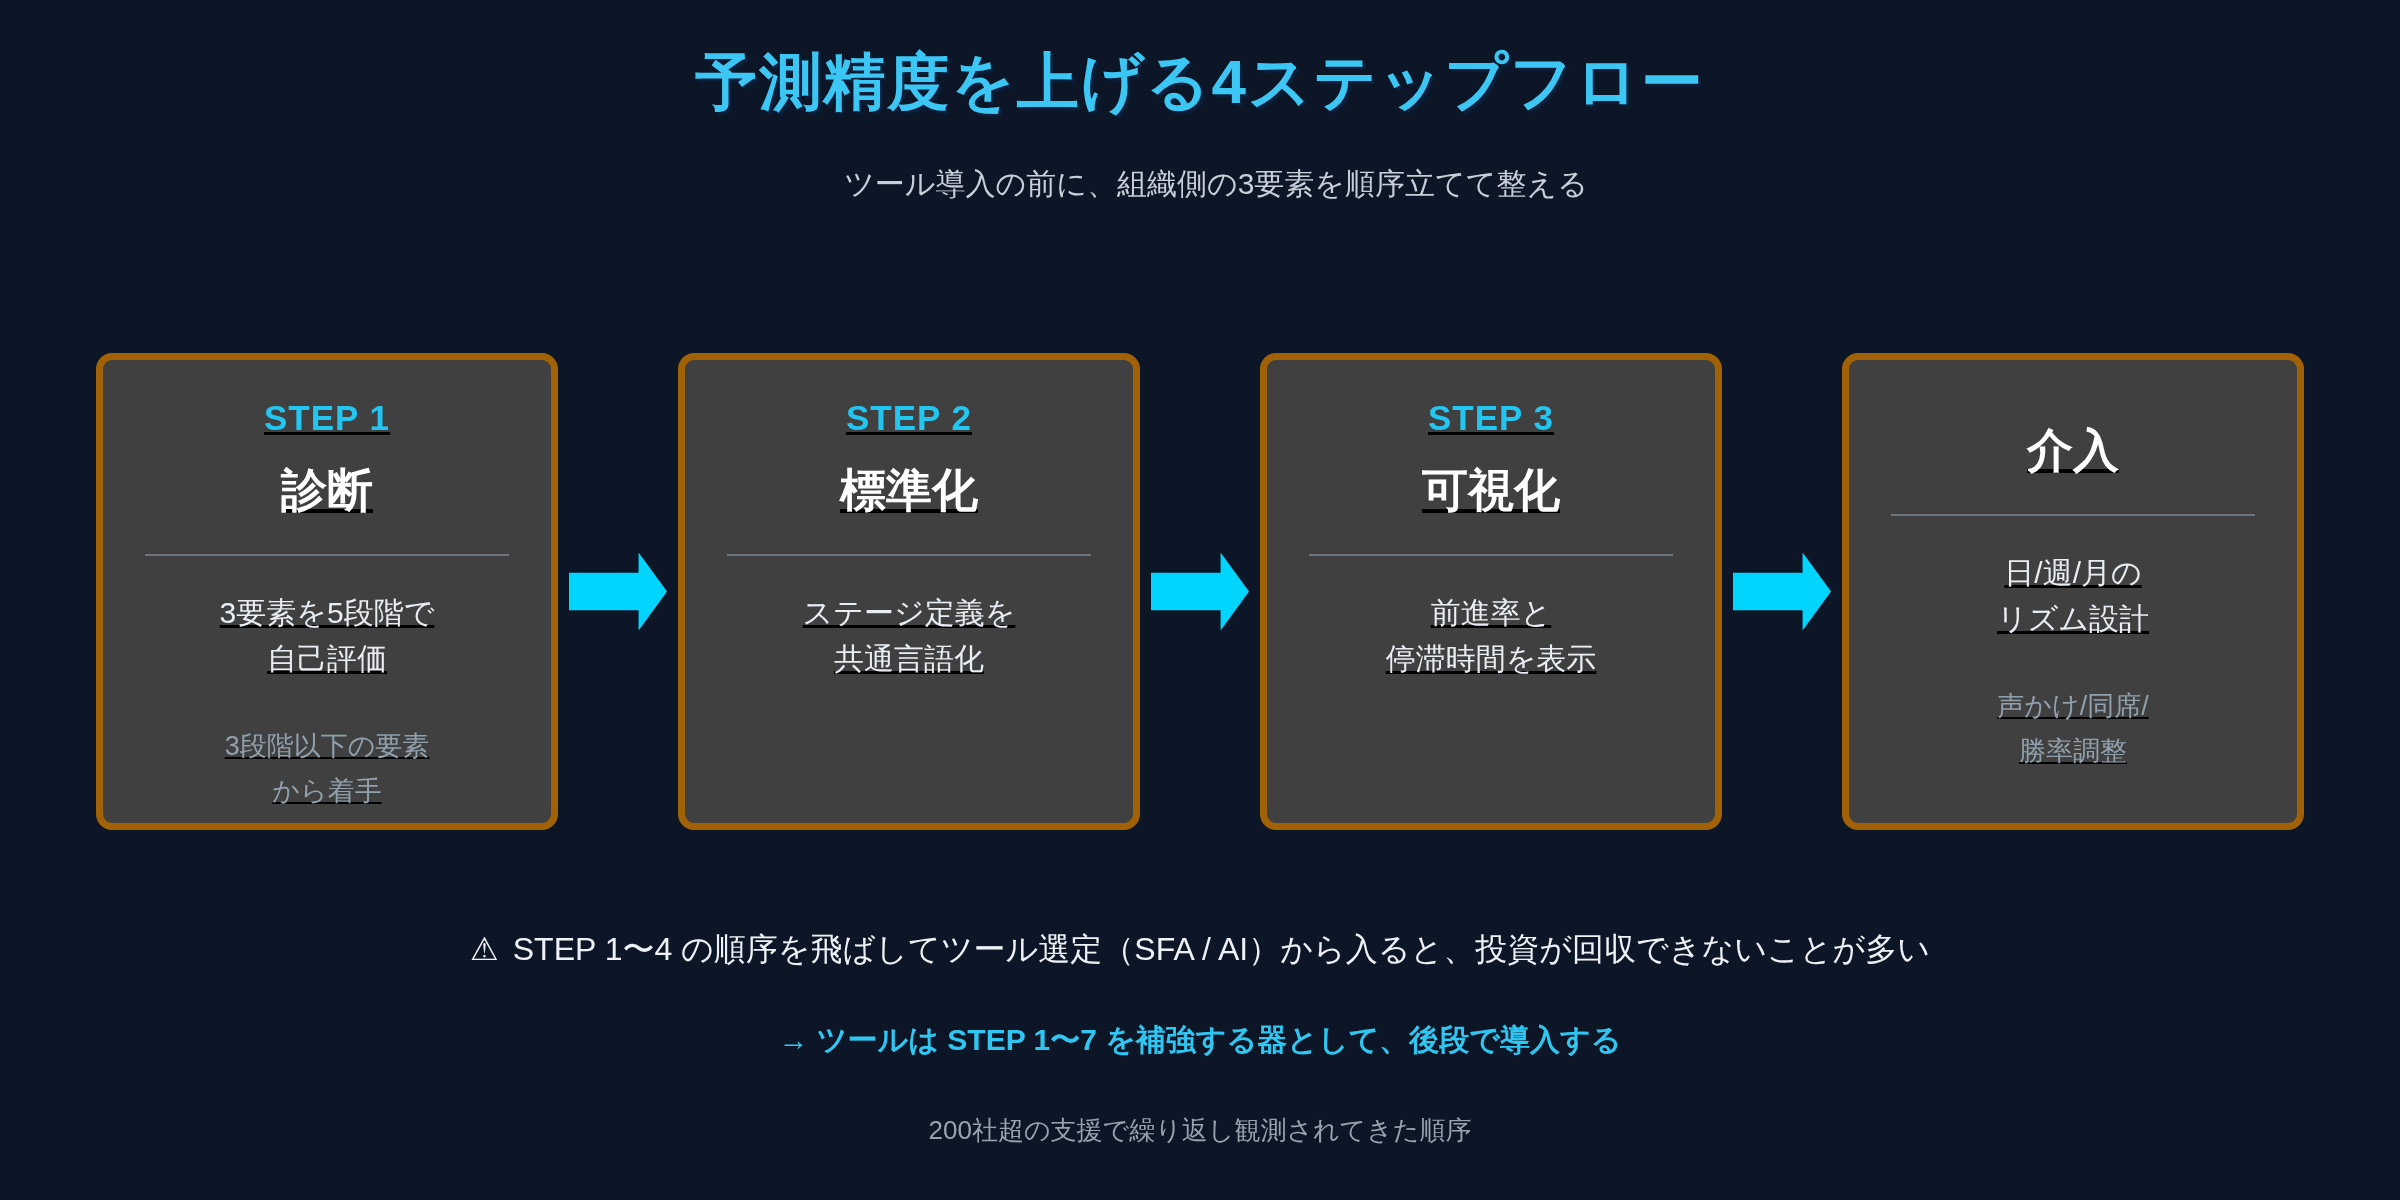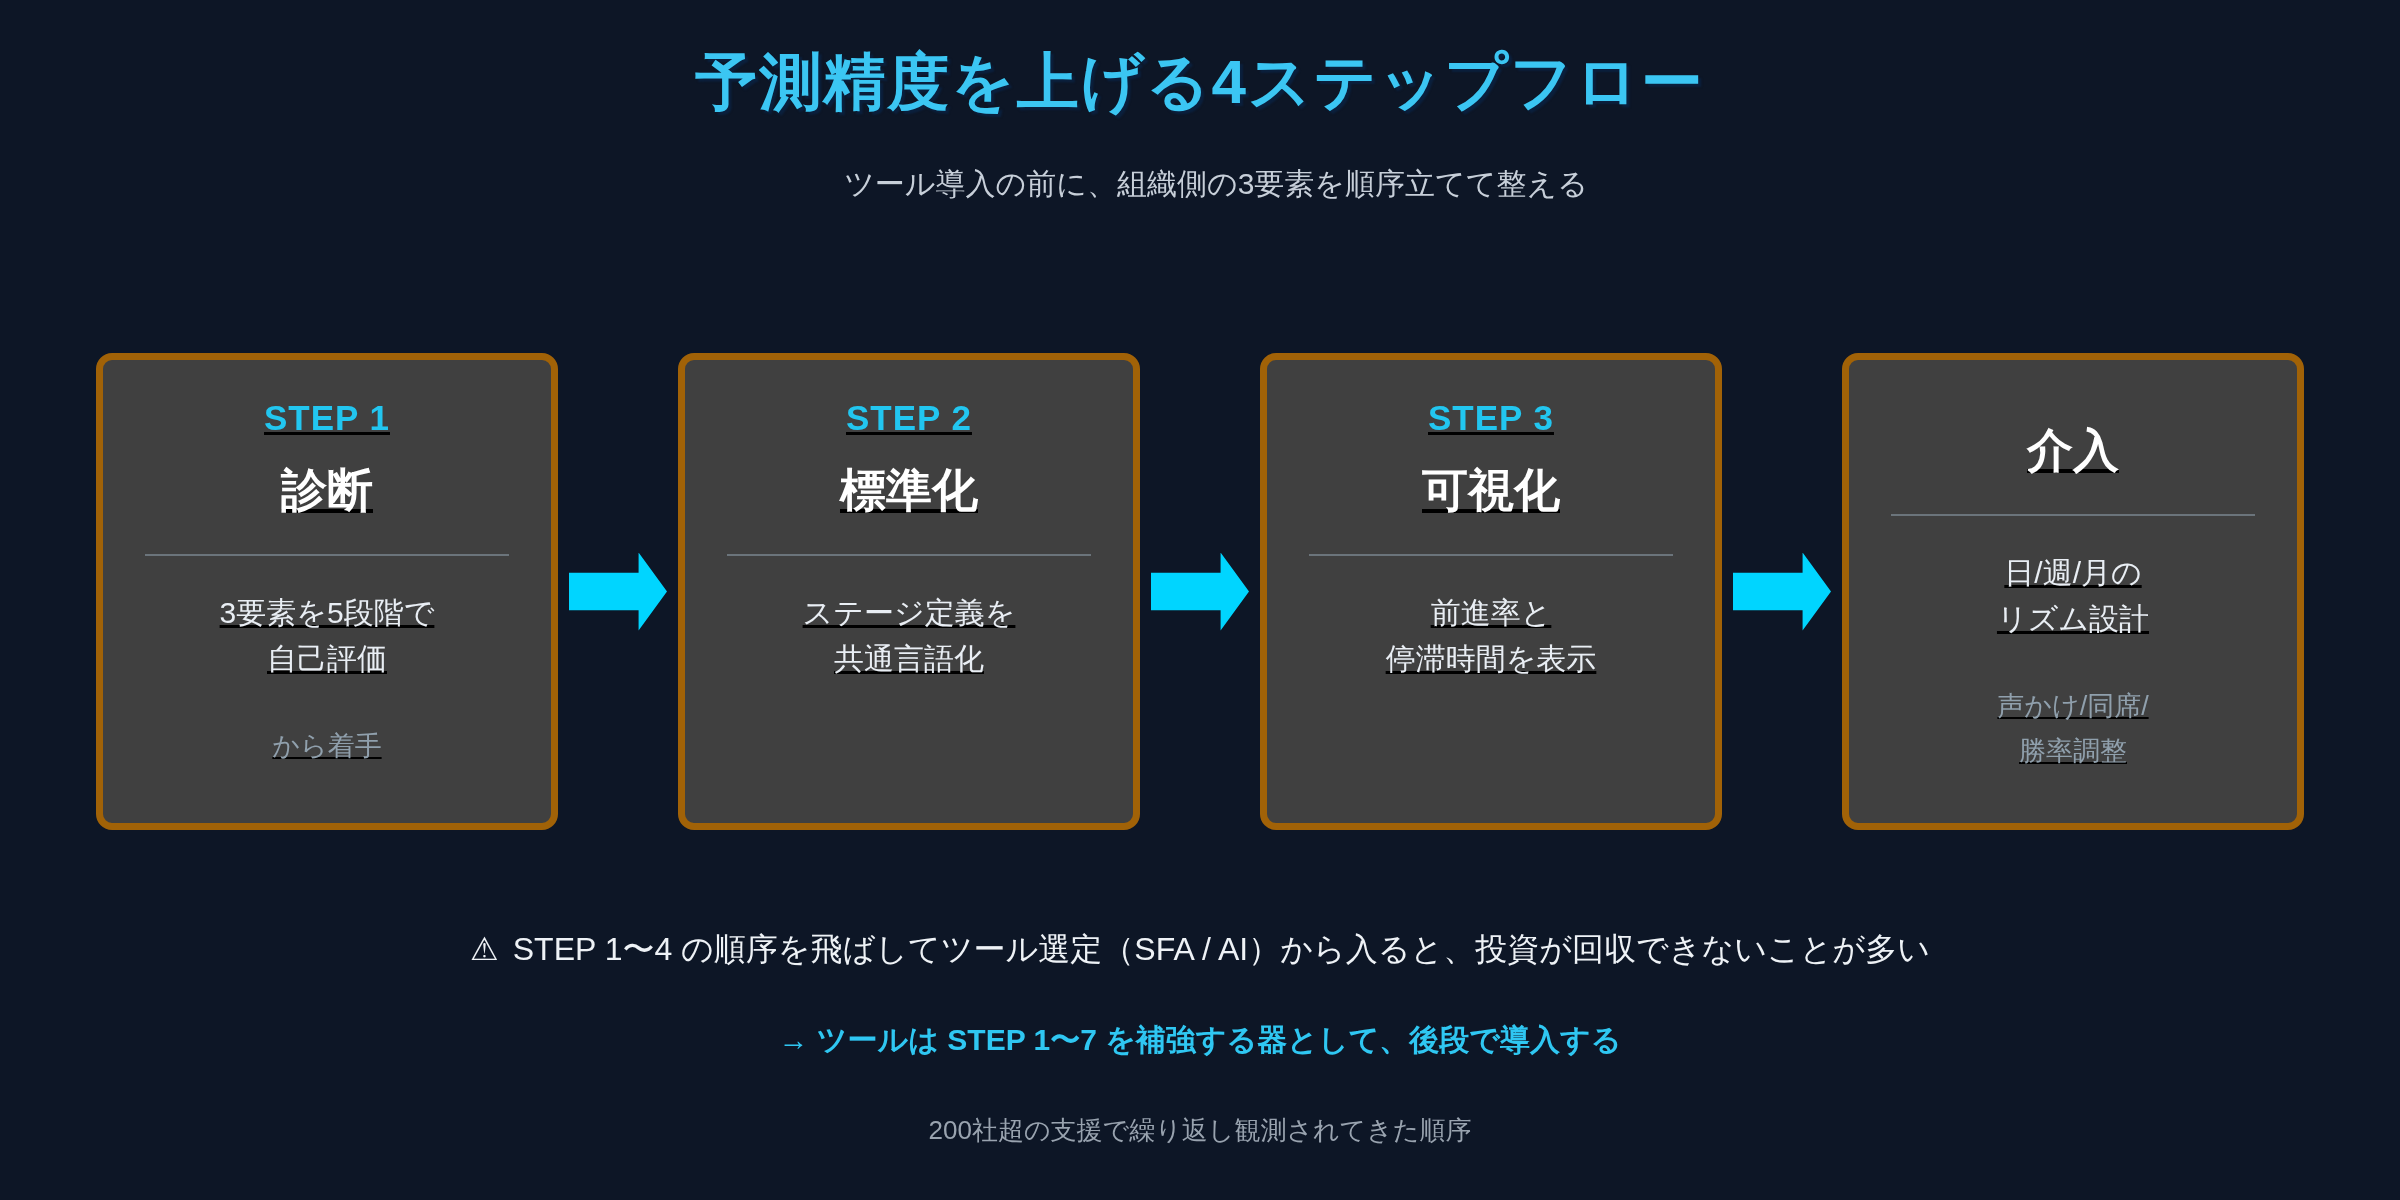--- a/index.html
+++ b/index.html
@@ -129,20 +129,21 @@
   <section class="steps-row">
   <div class="step-card">
     <div class="step-label">STEP 1</div>
     <div class="step-title">診断</div>
     <hr class="card-divider">
     <div class="card-body">
       <div>3要素を5段階で</div>
       <div>自己評価</div>
     </div>
     <div class="card-note">
+      <div>3段階以下の要素</div>
       <div>から着手</div>
     </div>
   </div>
 
   <div class="arrow-cell">
     <div class="arrow-right"></div>
   </div>
 
   <div class="step-card">
     <div class="step-label">STEP 2</div>

